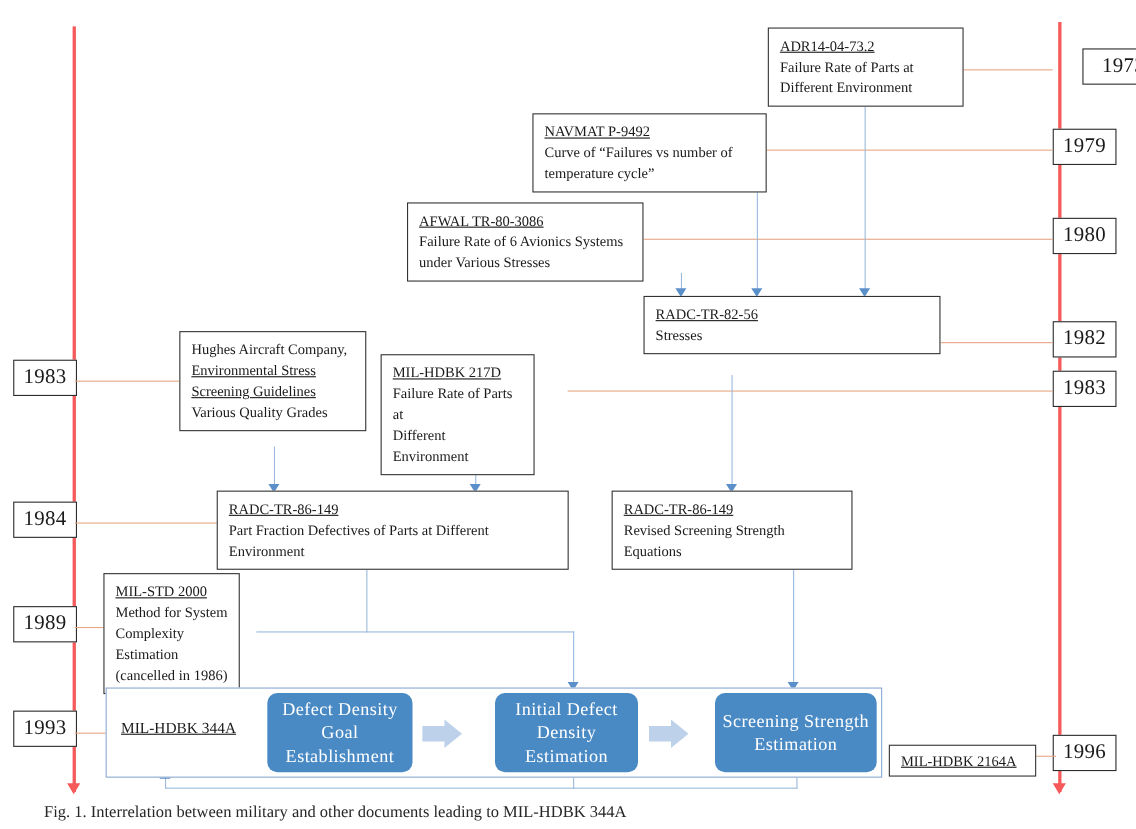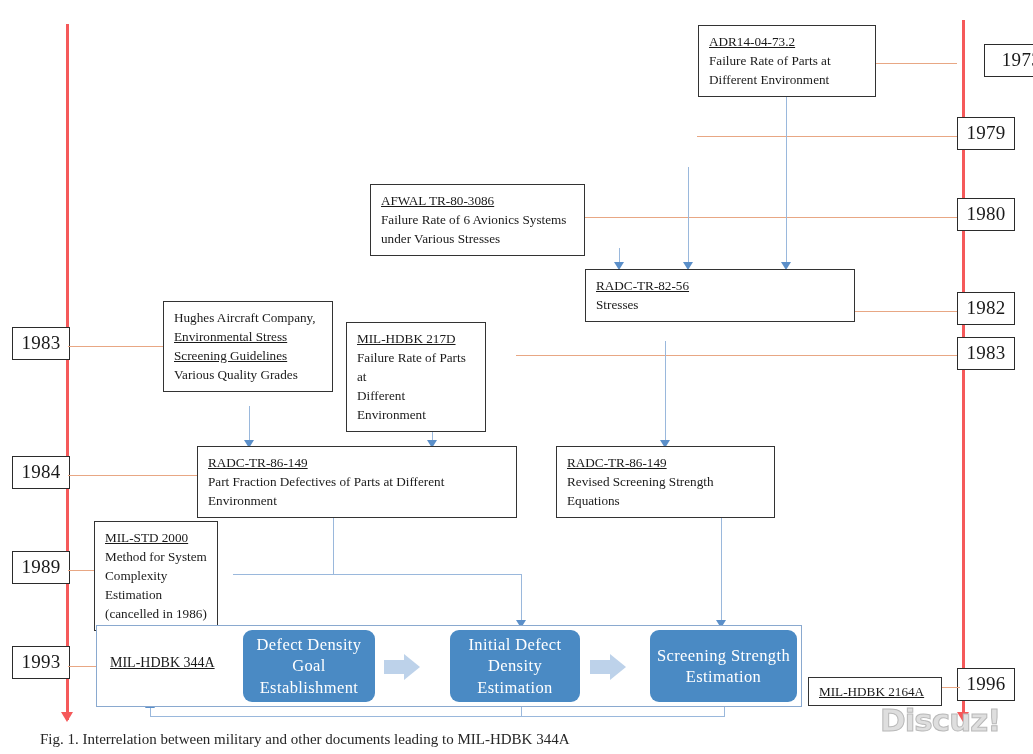--- a/index.html
+++ b/index.html
@@ -124,20 +124,25 @@
   <div class="vline" style="left:150px;top:707px;height:10px;"></div>
   <div class="vline" style="left:521px;top:707px;height:10px;"></div>
   <div class="varrow-up" style="left:145px;top:700px;"></div>
 
   <div class="doc" style="left:698px;top:25px;width:178px;">
     <span class="ttl">ADR14-04-73.2</span>
     <span class="ln">Failure Rate of Parts at</span>
     <span class="ln">Different Environment</span>
   </div>
 
+  <div class="doc" style="left:484px;top:103px;width:213px;">
+    <span class="ttl">NAVMAT P-9492</span>
+    <span class="ln">Curve of “Failures vs number of</span>
+    <span class="ln">temperature cycle”</span>
+  </div>
 
   <div class="doc" style="left:370px;top:184px;width:215px;">
     <span class="ttl">AFWAL TR-80-3086</span>
     <span class="ln">Failure Rate of 6 Avionics Systems</span>
     <span class="ln">under Various Stresses</span>
   </div>
 
   <div class="doc" style="left:585px;top:269px;width:270px;">
     <span class="ttl">RADC-TR-82-56</span>
     <span class="ln">Stresses</span>
@@ -206,15 +211,14 @@
       <span class="ln">Screening  Strength</span>
       <span class="ln">Estimation</span>
     </span>
   </div>
 
   <div class="doc" style="left:808px;top:677px;width:134px;padding-top:4px;padding-bottom:4px;">
     <span class="ttl">MIL-HDBK 2164A</span>
   </div>
 
   <div class="caption">Fig. 1. Interrelation between military and other documents leading to MIL-HDBK 344A</div>
-  <div class="wm">Discuz!</div>
 
 </div>
 
 </body></html>

